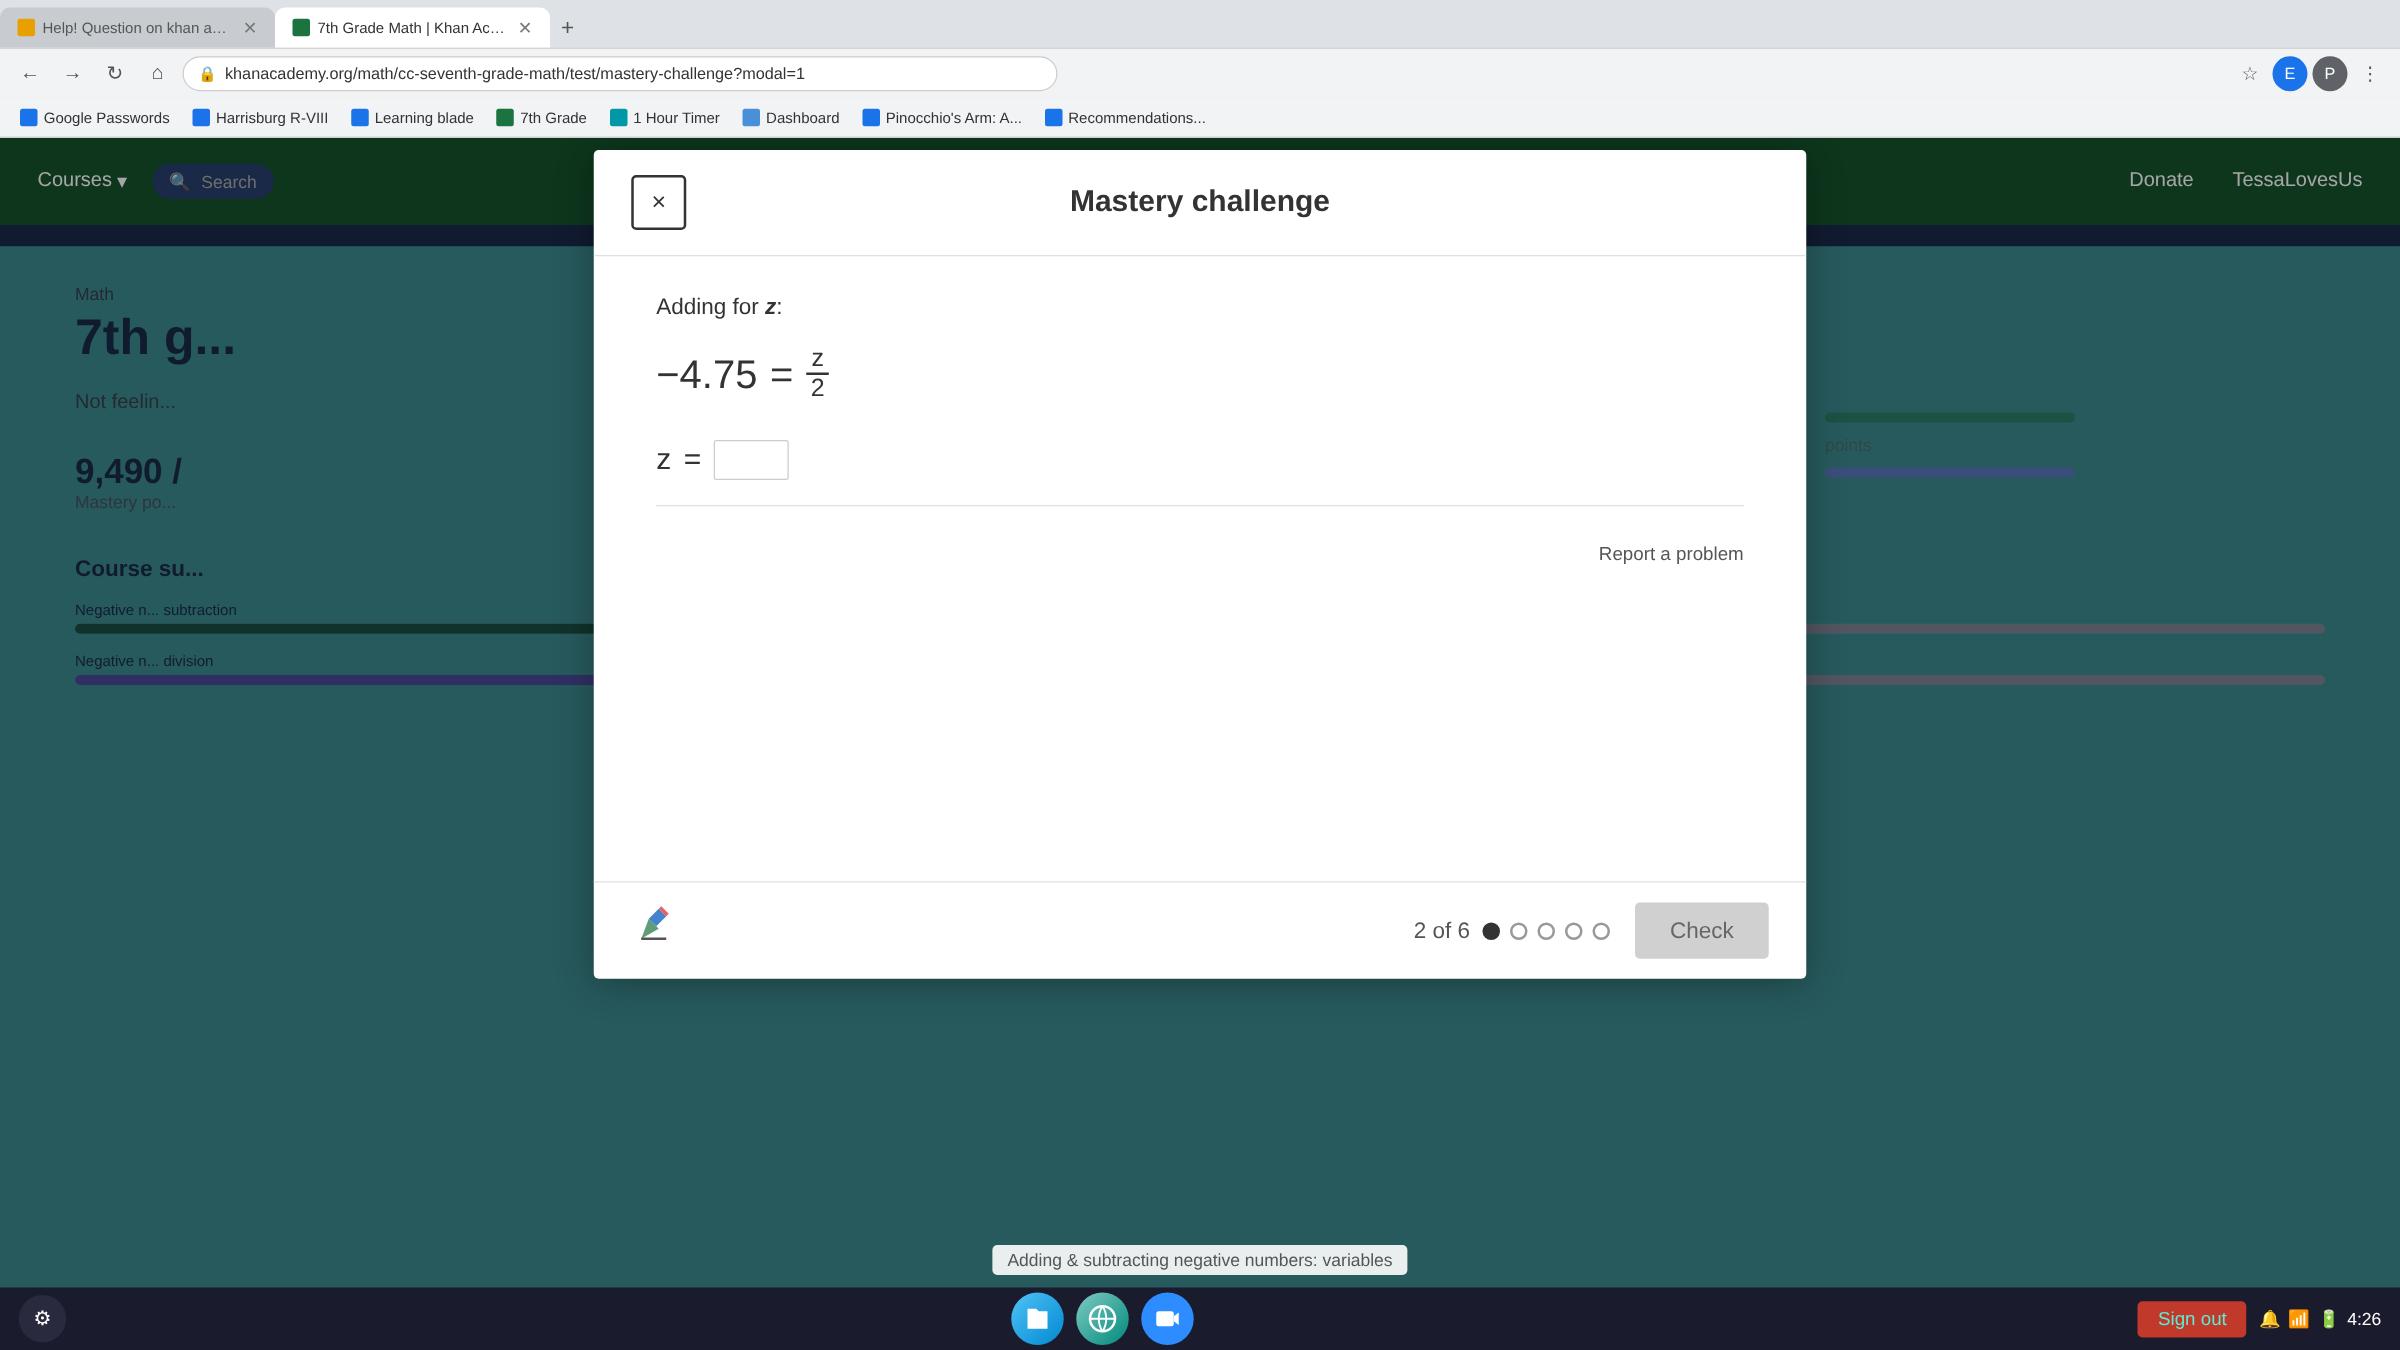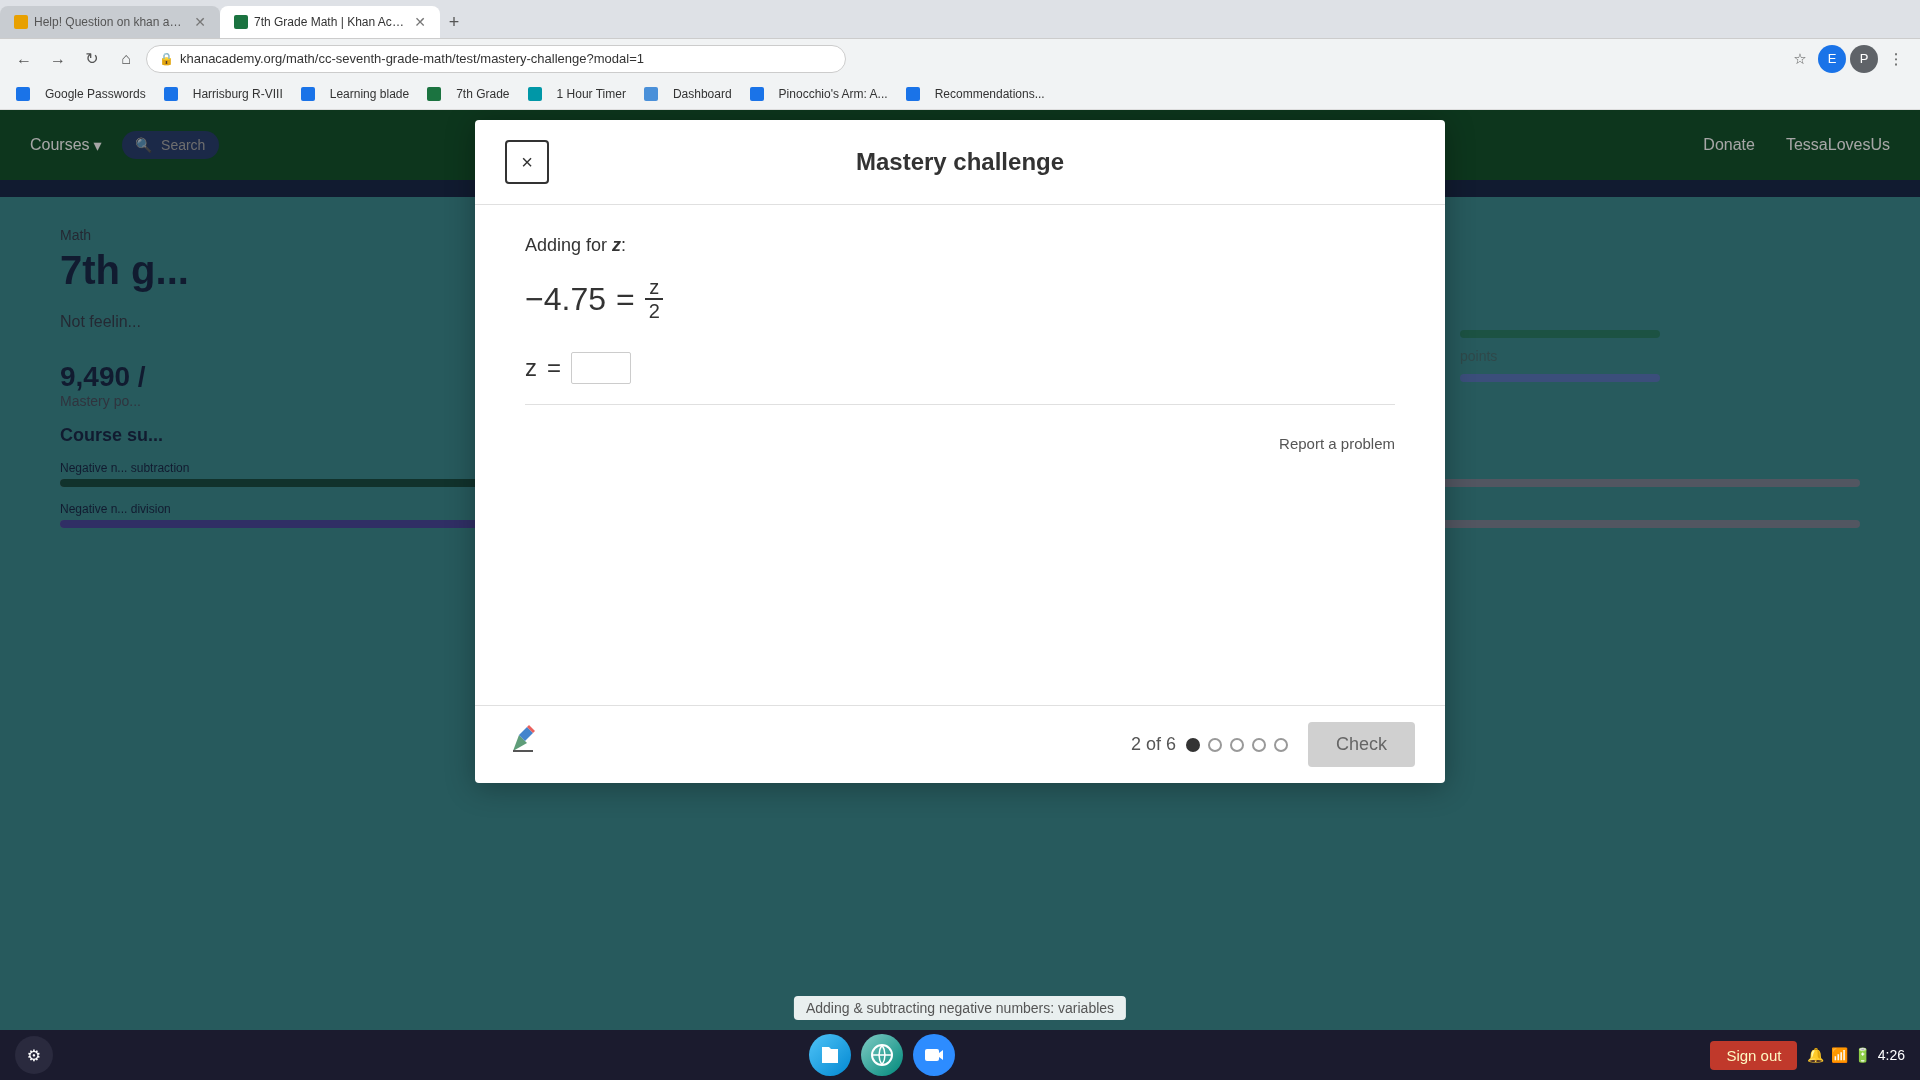--- a/index.html
+++ b/index.html
@@ -18,21 +18,21 @@
     .new-tab-btn { width: 28px; height: 28px; display: flex; align-items: center; justify-content: center; font-size: 18px; color: #555; cursor: pointer; }
 
     .nav-bar { display: flex; align-items: center; background: #f1f3f4; height: 40px; padding: 0 10px; gap: 6px; border-top: 1px solid #ccc; }
     .nav-btn { width: 28px; height: 28px; display: flex; align-items: center; justify-content: center; border-radius: 50%; cursor: pointer; color: #555; font-size: 16px; border: none; background: transparent; }
     .address-bar { flex: 1; height: 28px; background: #fff; border-radius: 14px; border: 1px solid #ccc; display: flex; align-items: center; padding: 0 12px; font-size: 13px; color: #333; max-width: 700px; }
     .address-bar-lock { margin-right: 6px; color: #555; font-size: 12px; }
     .nav-right { display: flex; align-items: center; gap: 4px; margin-left: auto; }
     .nav-right-icon { width: 28px; height: 28px; display: flex; align-items: center; justify-content: center; border-radius: 50%; cursor: pointer; font-size: 15px; color: #555; }
 
     .bookmarks-bar { background: #f1f3f4; height: 32px; display: flex; align-items: center; padding: 0 10px; gap: 6px; border-bottom: 1px solid #ddd; font-size: 12px; }
-    .bookmark-item { display: flex; gap: 15px; padding: 2px 6px; border-radius: 3px; cursor: pointer; color: #333; white-space: nowrap; }
+    .bookmark-item { display: flex; gap: 5px; padding: 2px 6px; border-radius: 3px; cursor: pointer; color: #333; white-space: nowrap; }
     .bookmark-icon { width: 14px; height: 14px; border-radius: 2px; }
     .bm-blue { background: #1a73e8; }
     .bm-ka { background: #1b7340; }
     .bm-teal { background: #0097a7; }
     .bm-dash { background: #4a90d9; }
     
     
     .ka-header { position: absolute; top: 110px; left: 0; width: 1920px; height: 70px; background: #14532d; display: flex; align-items: center; padding: 0 30px; gap: 20px; }
     .ka-courses-btn { color: #fff; font-size: 16px; cursor: pointer; display: flex; align-items: center; gap: 4px; }
     .ka-search-area { display: flex; align-items: center; background: #2a3f6f; border-radius: 20px; padding: 6px 14px; gap: 8px; color: #aaa; font-size: 14px; }
@@ -75,21 +75,21 @@
 
     
     .taskbar { position: absolute; bottom: 0; left: 0; width: 1920px; height: 50px; background: #1b1b2e; display: flex; align-items: center; padding: 0 15px; gap: 10px; z-index: 50; }
     .taskbar-icon { width: 38px; height: 38px; border-radius: 50%; display: flex; align-items: center; justify-content: center; font-size: 20px; cursor: pointer; }
     .taskbar-center { flex: 1; display: flex; justify-content: center; gap: 10px; }
     .taskbar-app { width: 42px; height: 42px; border-radius: 50%; display: flex; align-items: center; justify-content: center; cursor: pointer; }
     .taskbar-app.files { background: linear-gradient(135deg, #4fc3f7, #0288d1); }
     .taskbar-app.browser { background: linear-gradient(135deg, #80cbc4, #00897b); }
     .taskbar-app.zoom { background: #2d8cff; }
     .taskbar-right { display: flex; align-items: center; gap: 10px; }
-    .sign-out-btn { background: #c0392b; color: #fef9c3; border: none; border-radius: 4px; padding: 6px 16px; font-size: 15px; cursor: pointer; }
+    .sign-out-btn { background: #c0392b; color: #5eead4; border: none; border-radius: 4px; padding: 6px 16px; font-size: 15px; cursor: pointer; }
     .taskbar-time { color: #fff; font-size: 14px; }
     .taskbar-icons-right { display: flex; align-items: center; gap: 6px; color: #ccc; font-size: 14px; }
 
     
     .ka-section { padding: 30px 60px; }
     .ka-stat { font-size: 28px; color: #1b2a4a; font-weight: bold; }
     .ka-stat-label { font-size: 14px; color: #777; }
     .ka-course-item { margin: 15px 0; }
     .ka-course-title { font-size: 12px; color: #1b2a4a; }
     .ka-progress-bar { height: 8px; background: #e0e0e0; border-radius: 4px; margin-top: 4px; }
@@ -191,21 +191,21 @@
 
 <div style="position:absolute; top:197px; left:0; width:1920px; height:840px; background:#5eead4; opacity:0.5; z-index:1;">
   <div class="ka-section">
     <div class="ka-breadcrumb">Math</div>
     <div class="ka-page-title">7th g...</div>
     <div style="margin-top:20px; font-size:16px; color:#555;">Not feelin...</div>
     <div style="margin-top:30px;">
       <div class="ka-stat">9,490 /</div>
       <div class="ka-stat-label">Mastery po...</div>
     </div>
-    <div style="margin-top:16px;">
+    <div style="margin-top:36px;">
       <div style="font-size:18px; font-weight:bold; color:#1b2a4a; margin-bottom:15px;">Course su...</div>
       <div class="ka-course-item">
         <div class="ka-course-title">Negative n... subtraction</div>
         <div class="ka-progress-bar">
           <div class="ka-progress-fill" style="width:60%;"></div>
         </div>
       </div>
       <div class="ka-course-item">
         <div class="ka-course-title">Negative n... division</div>
         <div class="ka-progress-bar">

